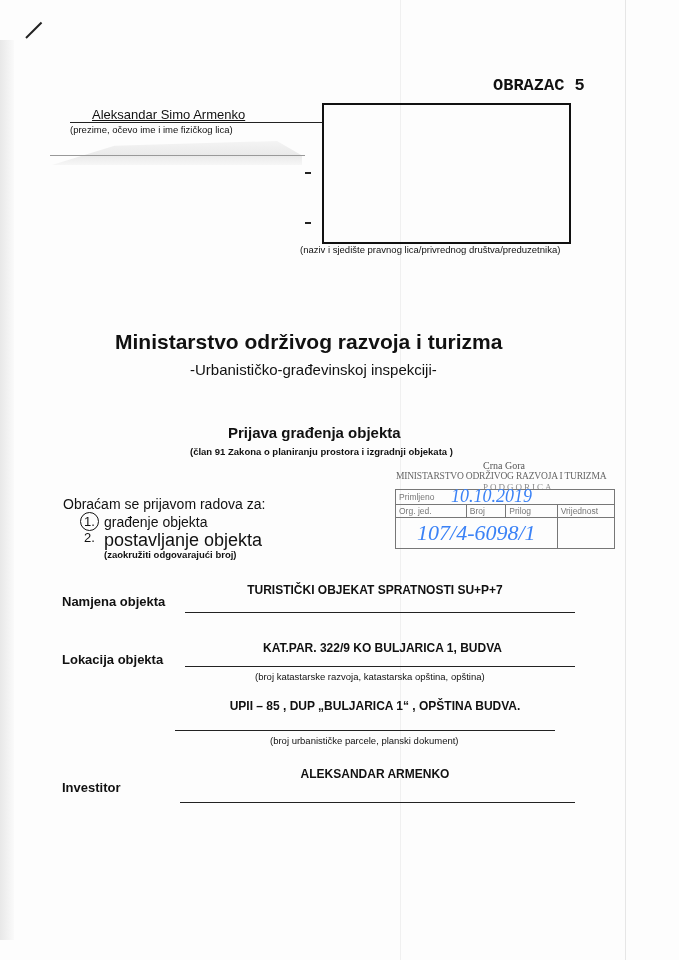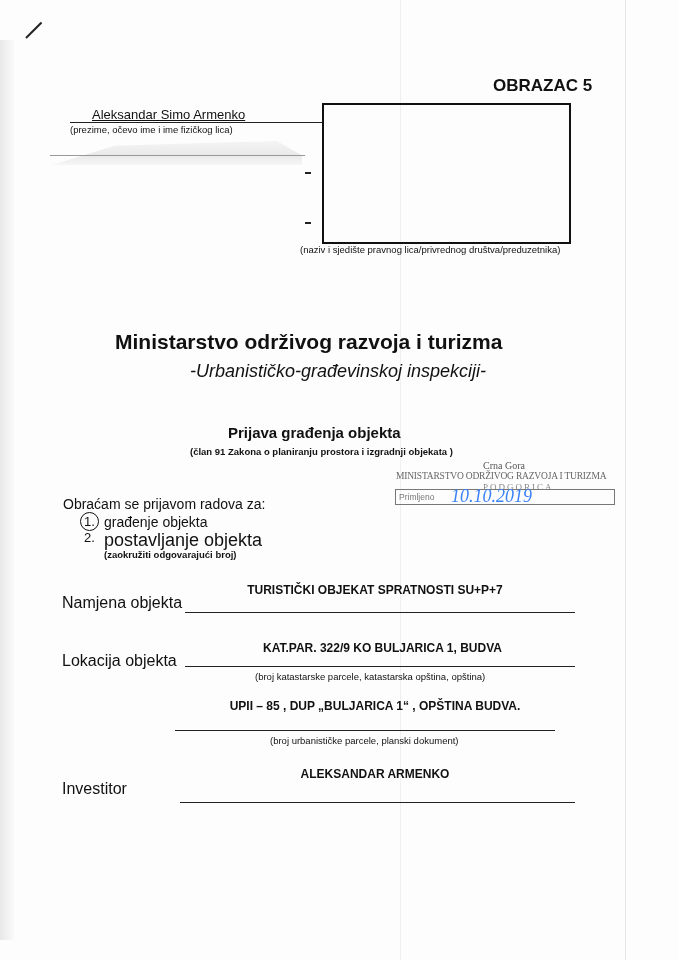--- a/index.html
+++ b/index.html
@@ -6,52 +6,52 @@
   body {
     width:679px; height:960px; background:#fdfdfd; position:relative; overflow:hidden;
     font-family:"Liberation Sans", sans-serif; color:#111;
   }
   .abs { position:absolute; }
   .left-shade { left:0; top:40px; width:14px; height:900px;
     background:linear-gradient(to right, #e8e8e8, #fafafa); }
   .right-fold { left:625px; top:0; width:1px; height:960px; background:#e6e6e6; }
   .mid-fold { left:400px; top:0; width:1px; height:960px; background:#f0f0f0; }
   .slash { left:26px; top:14px; width:22px; height:2px; background:#222; transform:rotate(-45deg); transform-origin:left center; top:37px;}
-  .obrazac { left:493px; top:76px; font-weight:bold; font-size:17px; }
+  .obrazac { left:493px; top:76px; font-weight:bold; font-size:17px;font-family:Liberation Mono, monospace; }
   .person-name { left:92px; top:107px; font-size:13px; text-decoration:underline; }
   .person-line { left:70px; top:122px; width:252px; height:1px; background:#222; }
   .person-label { left:70px; top:124px; font-size:9.5px; font-weight:normal; }
   .torn { left:52px; top:141px; width:250px; height:24px;
     background:linear-gradient(to bottom, #f2f2f2, #e4e4e4 60%, #f5f5f5);
     clip-path:polygon(0 100%, 25% 20%, 90% 0, 100% 60%, 100% 100%); opacity:.8;}
   .torn-line { left:50px; top:155px; width:255px; height:1px; background:#999; }
   .dash1 { left:305px; top:172px; width:6px; height:2px; background:#222; }
   .dash2 { left:305px; top:222px; width:6px; height:2px; background:#222; }
   .company-box { left:322px; top:103px; width:245px; height:137px; border:2px solid #111; }
   .company-label { left:300px; top:244px; font-size:9.5px; }
   .ministry { left:115px; top:330px; font-size:21px; font-weight:bold; }
-  .inspection { left:190px; top:361px; font-size:18px;font-style:italic; }
+  .inspection { left:190px; top:361px; font-size:15px; }
   .prijava { left:228px; top:424px; font-size:15px; font-weight:bold; }
   .clan { left:190px; top:446px; font-size:9.5px; font-weight:bold; }
   .stamp-country { left:483px; top:460px; font-family:"Liberation Serif", serif; font-size:10px; color:#555; }
   .stamp-ministry { left:396px; top:471px; font-family:"Liberation Serif", serif; font-size:9.5px; color:#666; letter-spacing:-0.2px; }
   .stamp-city { left:483px; top:482px; font-family:"Liberation Serif", serif; font-size:9px; color:#888; letter-spacing:2px; }
   .stamp-table { left:395px; top:489px; width:220px; border-collapse:collapse; font-size:8.5px; color:#777; }
   .stamp-table td { border:1px solid #777; padding:0 3px; height:12px; }
   .hand { font-family:"Liberation Serif", serif; font-style:italic; color:#3b82f6; }
   .hand-date { font-size:18px; position:absolute; left:55px; top:-4px; }
   .hand-num { font-size:22px; }
   .obracam { left:63px; top:496px; font-size:14px; }
   .opt1-circle { left:80px; top:512px; width:17px; height:17px; border:1.5px solid #111; border-radius:50%; }
   .opt1-num { left:84px; top:514px; font-size:13px; }
   .opt1 { left:104px; top:514px; font-size:14px; }
   .opt2-num { left:84px; top:530px; font-size:13px; }
   .opt2 { left:104px; top:530px; font-size:18px; }
   .opt-note { left:104px; top:549px; font-size:9.5px; font-weight:bold; }
-  .lbl { font-size:16px; }
+  .lbl { font-size:13px;font-weight:bold; }
   .val { font-weight:bold; font-size:12px; text-align:center; }
   .uline { height:1px; background:#222; }
   .note { font-size:9.5px; }
 </style>
 </head>
 <body>
 
 <div class="abs left-shade"></div>
 <div class="abs mid-fold"></div>
 <div class="abs right-fold"></div>
@@ -79,39 +79,51 @@
 <div class="abs stamp-ministry">MINISTARSTVO ODRŽIVOG RAZVOJA I TURIZMA</div>
 <div class="abs stamp-city">PODGORICA</div>
 <table class="abs stamp-table">
   <tbody>
       <tr>
     <td colspan="4" style="position:relative;height:14px;">
       <span>Primljeno</span>
       <span class="hand hand-date">10.10.2019</span>
     </td>
   </tr>
+  <tr>
+    <td>Org. jed.</td>
+    <td>Broj</td>
+    <td>Prilog</td>
+    <td>Vrijednost</td>
+  </tr>
+  <tr>
+    <td colspan="3" style="height:30px;text-align:center;">
+      <span class="hand hand-num">107/4-6098/1</span>
+    </td>
+    <td></td>
+  </tr>
 </tbody>
   </table>
 
 <div class="abs obracam">Obraćam se prijavom radova za:</div>
 <div class="abs opt1-circle"></div>
 <div class="abs opt1-num">1.</div>
 <div class="abs opt1">građenje objekta</div>
 <div class="abs opt2-num">2.</div>
 <div class="abs opt2">postavljanje objekta</div>
 <div class="abs opt-note">(zaokružiti odgovarajući broj)</div>
 
 <div class="abs lbl" style="left:62px;top:594px;">Namjena objekta</div>
 <div class="abs val" style="left:190px;top:583px;width:370px;">TURISTIČKI OBJEKAT SPRATNOSTI SU+P+7</div>
 <div class="abs uline" style="left:185px;top:612px;width:390px;"></div>
 
 <div class="abs lbl" style="left:62px;top:652px;">Lokacija objekta</div>
 <div class="abs val" style="left:190px;top:641px;width:385px;">KAT.PAR. 322/9 KO BULJARICA 1, BUDVA</div>
 <div class="abs uline" style="left:185px;top:666px;width:390px;"></div>
-<div class="abs note" style="left:255px;top:671px;">(broj katastarske parcele, katastarska opština, opština)</div>
+<div class="abs note" style="left:255px;top:671px;">(broj katastarske razvoja, katastarska opština, opština)</div>
 
 <div class="abs val" style="left:180px;top:699px;width:390px;">UPII – 85 , DUP „BULJARICA 1“ , OPŠTINA BUDVA.</div>
 <div class="abs uline" style="left:175px;top:730px;width:380px;"></div>
 <div class="abs note" style="left:270px;top:735px;">(broj urbanističke parcele, planski dokument)</div>
 
 <div class="abs lbl" style="left:62px;top:780px;">Investitor</div>
 <div class="abs val" style="left:190px;top:767px;width:370px;">ALEKSANDAR ARMENKO</div>
 <div class="abs uline" style="left:180px;top:802px;width:395px;"></div>
 
 </body></html>

